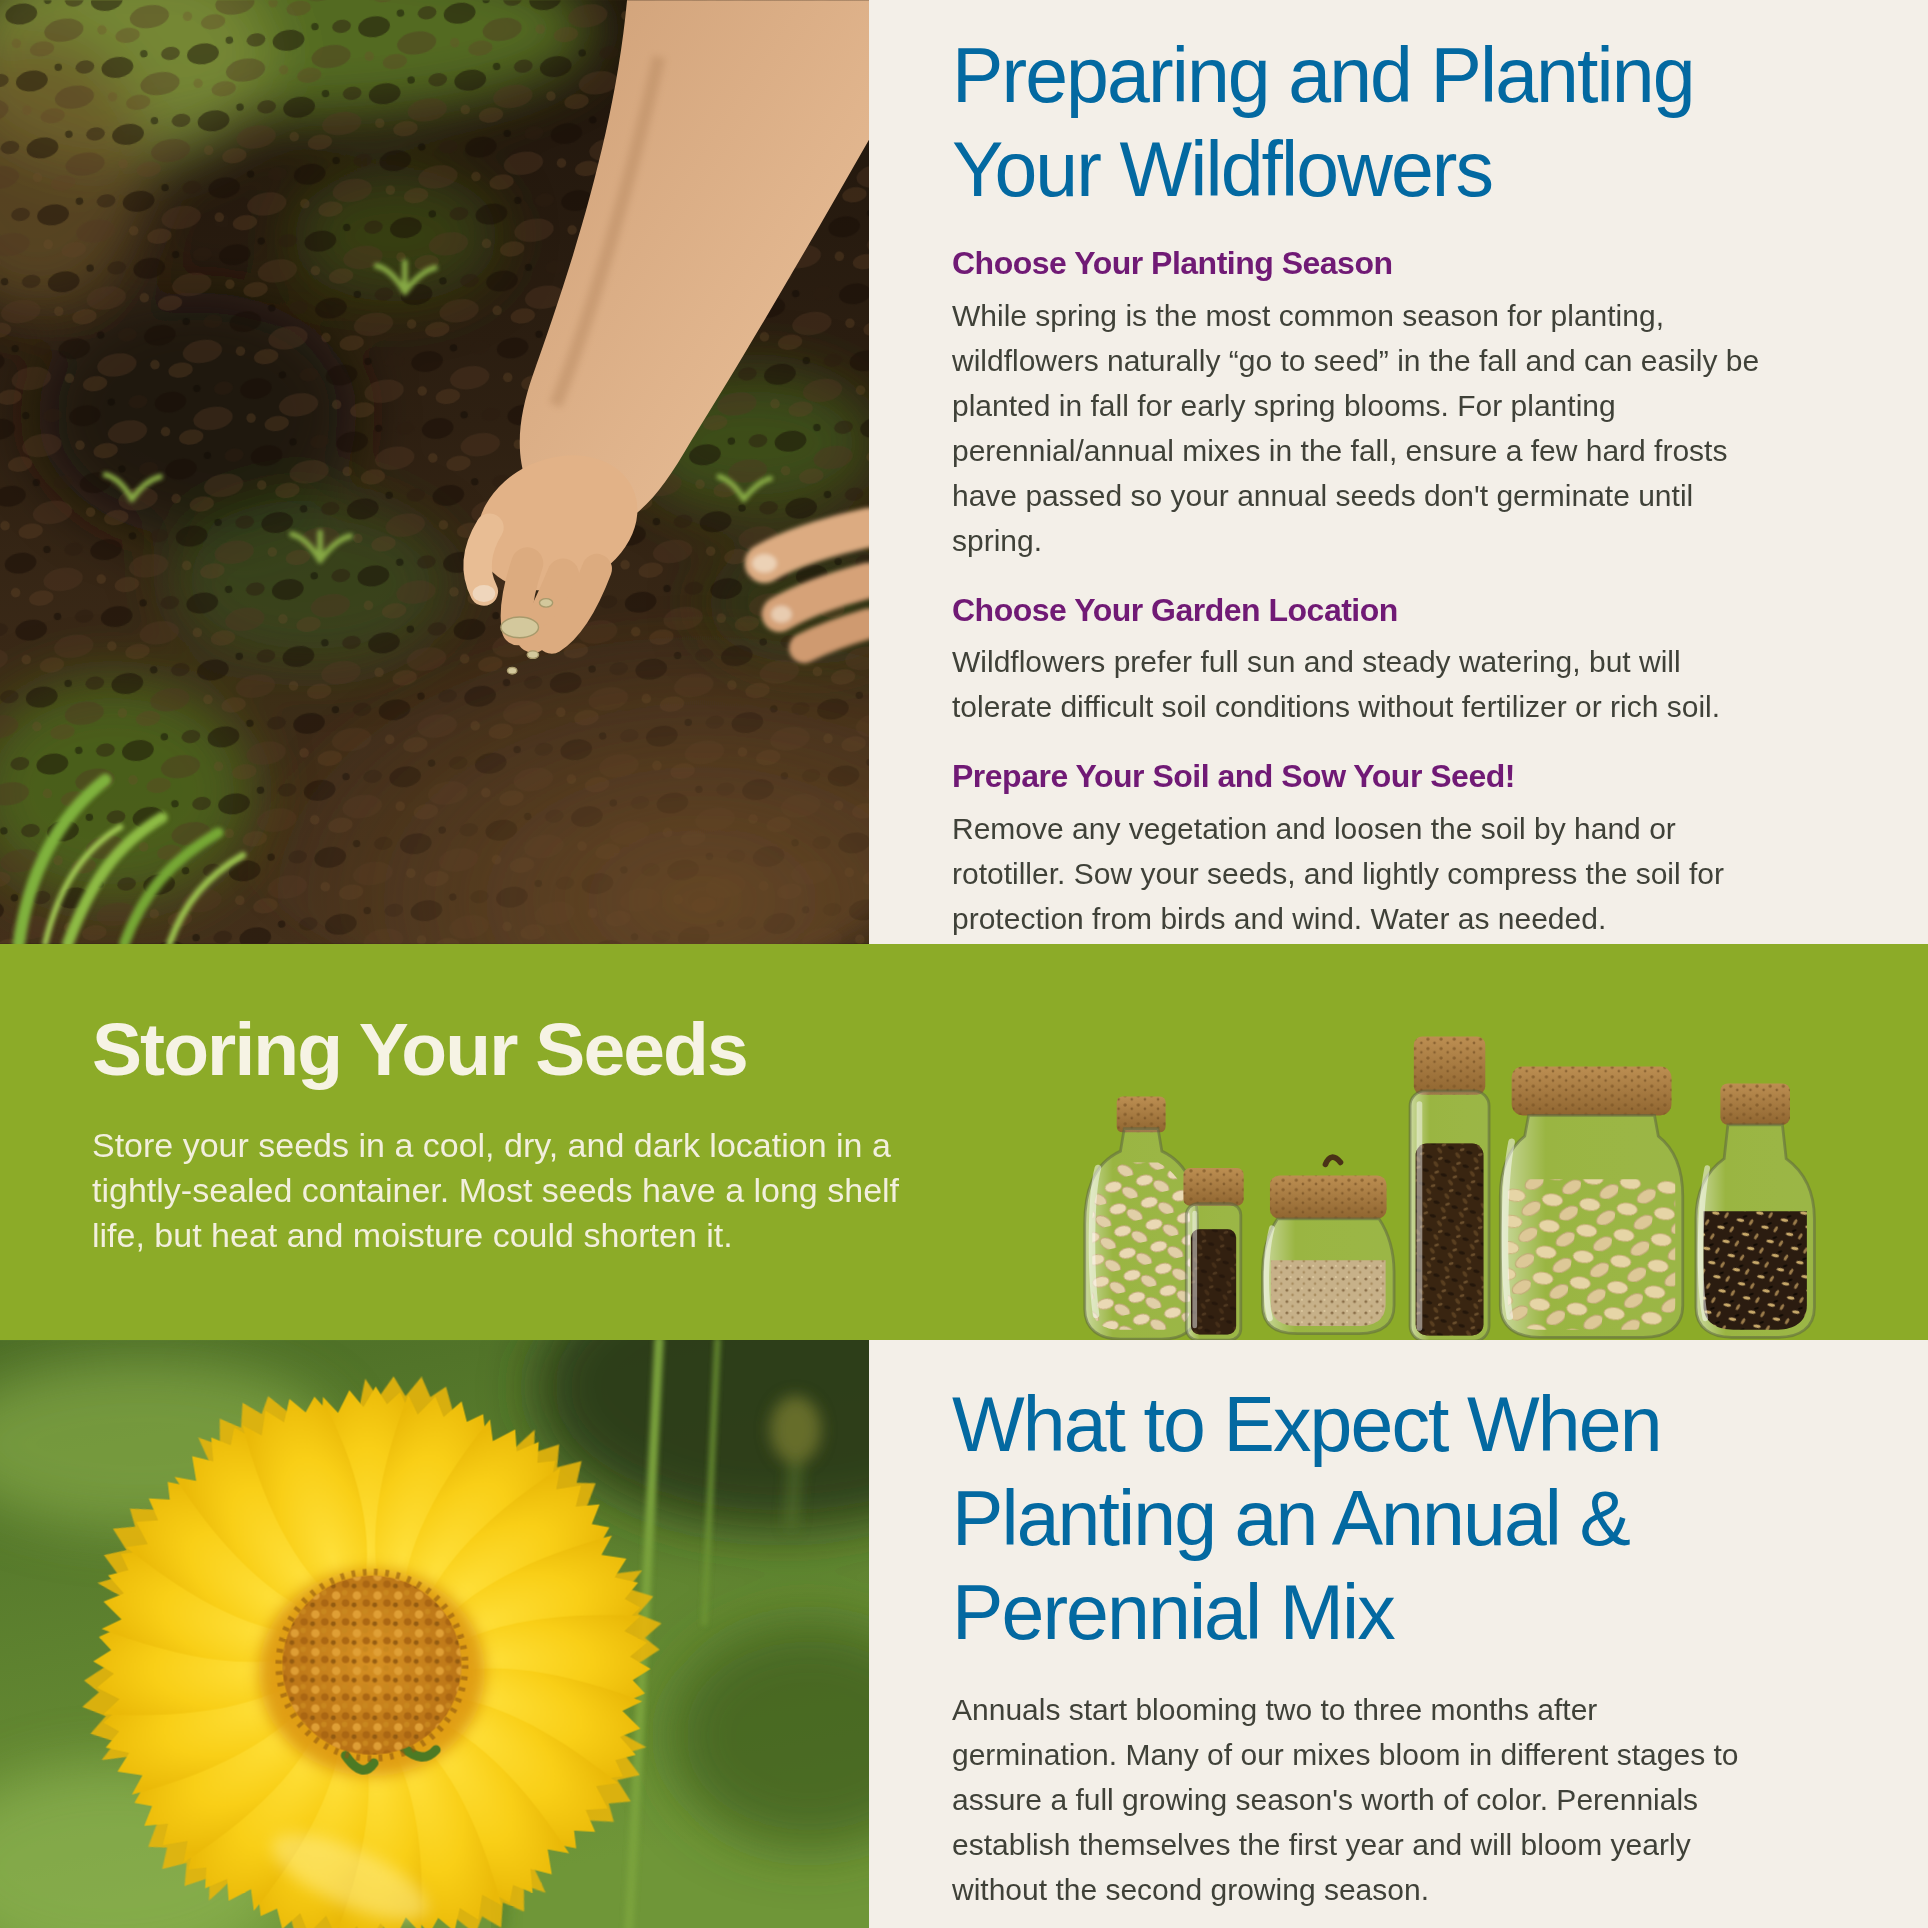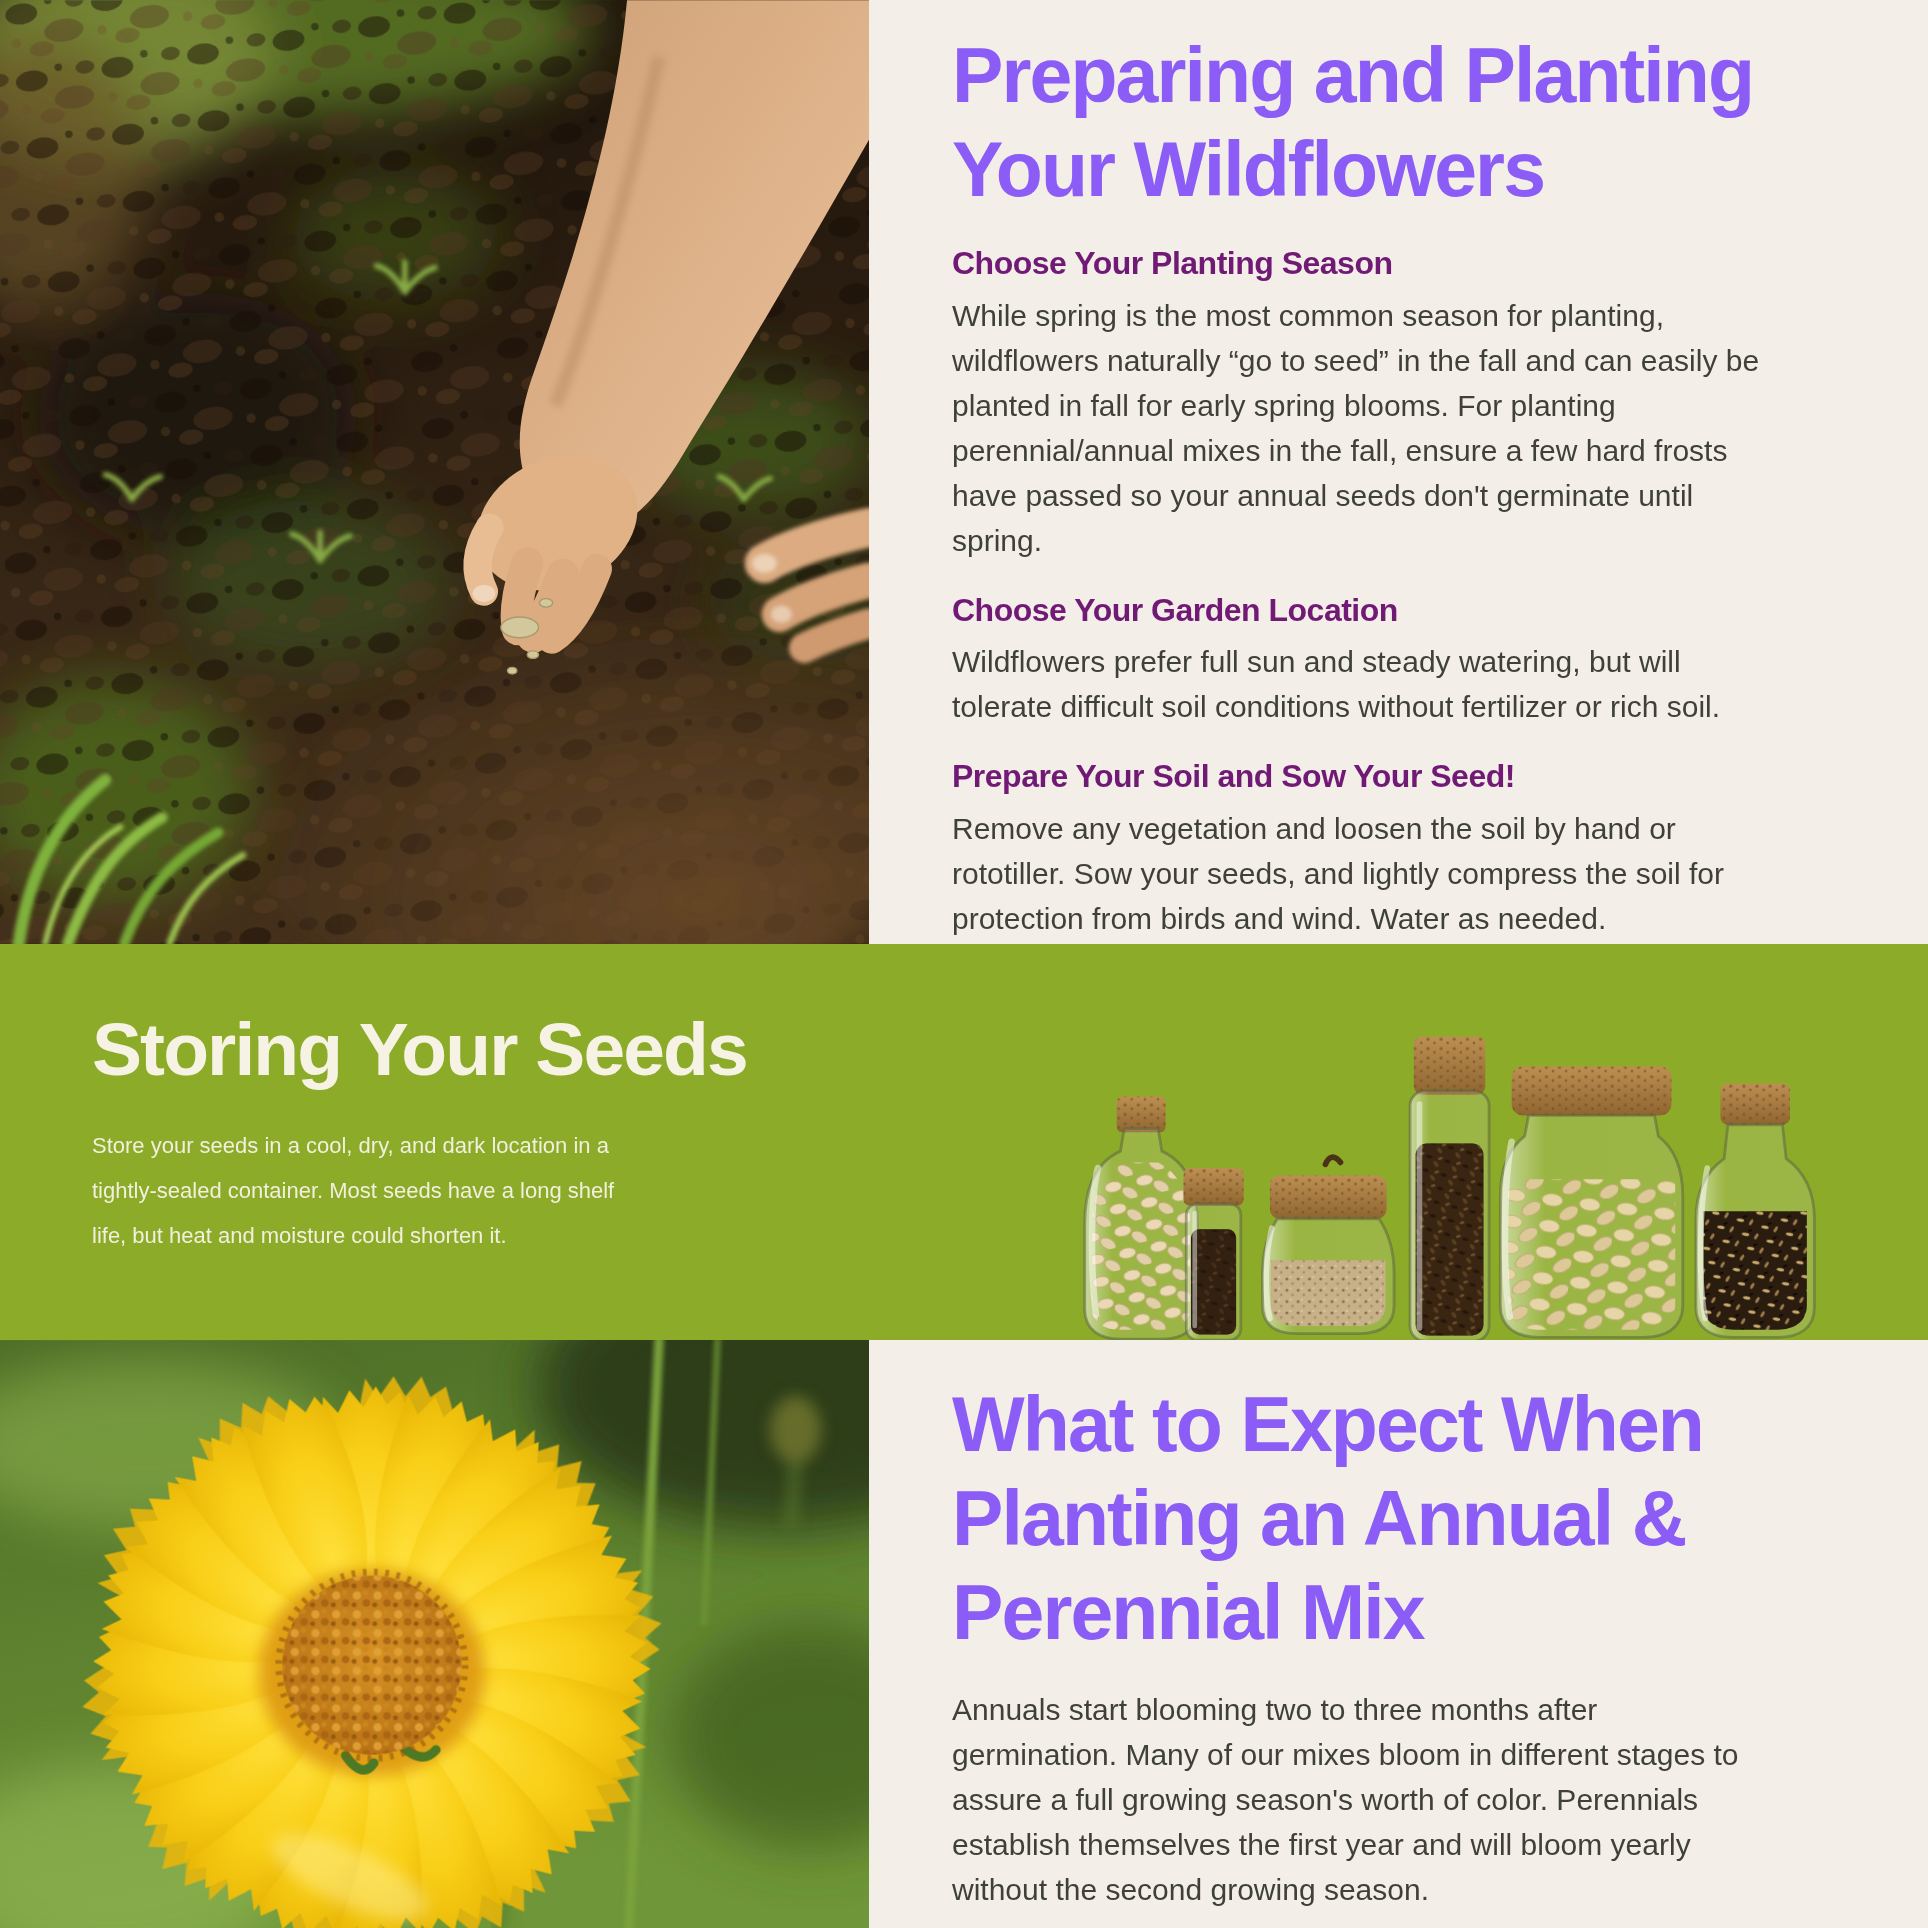--- a/index.html
+++ b/index.html
@@ -3,32 +3,32 @@
 <meta charset="utf-8">
 <style>
   html,body{margin:0;padding:0;}
   body{width:1928px;height:1928px;position:relative;background:#f3efe8;
        font-family:"Liberation Sans", sans-serif;overflow:hidden;}
   .abs{position:absolute;}
   
   .photo-top{left:0;top:0;width:869px;height:944px;overflow:hidden;background:#2a1d11;}
   .panel-top{left:869px;top:0;width:1059px;height:944px;background:#f3efe8;
              box-sizing:border-box;padding:28px 53px 0 83px;}
-  .big-title{font-size:77px;line-height:94px;font-weight:bold;color:#8b5cf6;
+  .big-title{font-size:77px;line-height:94px;font-weight:normal;color:#0369a1;
              letter-spacing:-1.9px;margin:0;}
   .sub-head{font-size:32px;line-height:43px;font-weight:bold;color:#701a75;
             letter-spacing:-0.5px;margin:26px 0 7.5px 0;}
   .body-text{font-size:30px;line-height:45px;color:#3f4138;}
   .body-text div{white-space:nowrap;}
   
   .band{left:0;top:944px;width:1928px;height:396px;background:#8cab28;overflow:hidden;}
   .band-text{position:absolute;left:92px;top:0;width:716px;}
   .band-title{font-size:75px;line-height:87px;font-weight:bold;color:#f6f3e4;
               letter-spacing:-1.9px;margin:62px 0 0 0;}
-  .band-body{margin-top:30px;font-size:22px;line-height:45px;color:#f2efdd;}
+  .band-body{margin-top:30px;font-size:34px;line-height:45px;color:#f2efdd;}
   .band-body div{white-space:nowrap;}
   .jars{position:absolute;left:1069px;top:83px;width:763px;height:315px;}
   
   .photo-flower{left:0;top:1340px;width:869px;height:589px;overflow:hidden;background:#5d8230;}
   .panel-bottom{left:869px;top:1340px;width:1059px;height:589px;background:#f3efe8;
                 box-sizing:border-box;padding:24.5px 53px 0 83px;margin-top:12px;}
   .panel-bottom .body-text{margin-top:28px;}
   svg{display:block;}
 </style>
 </head>

